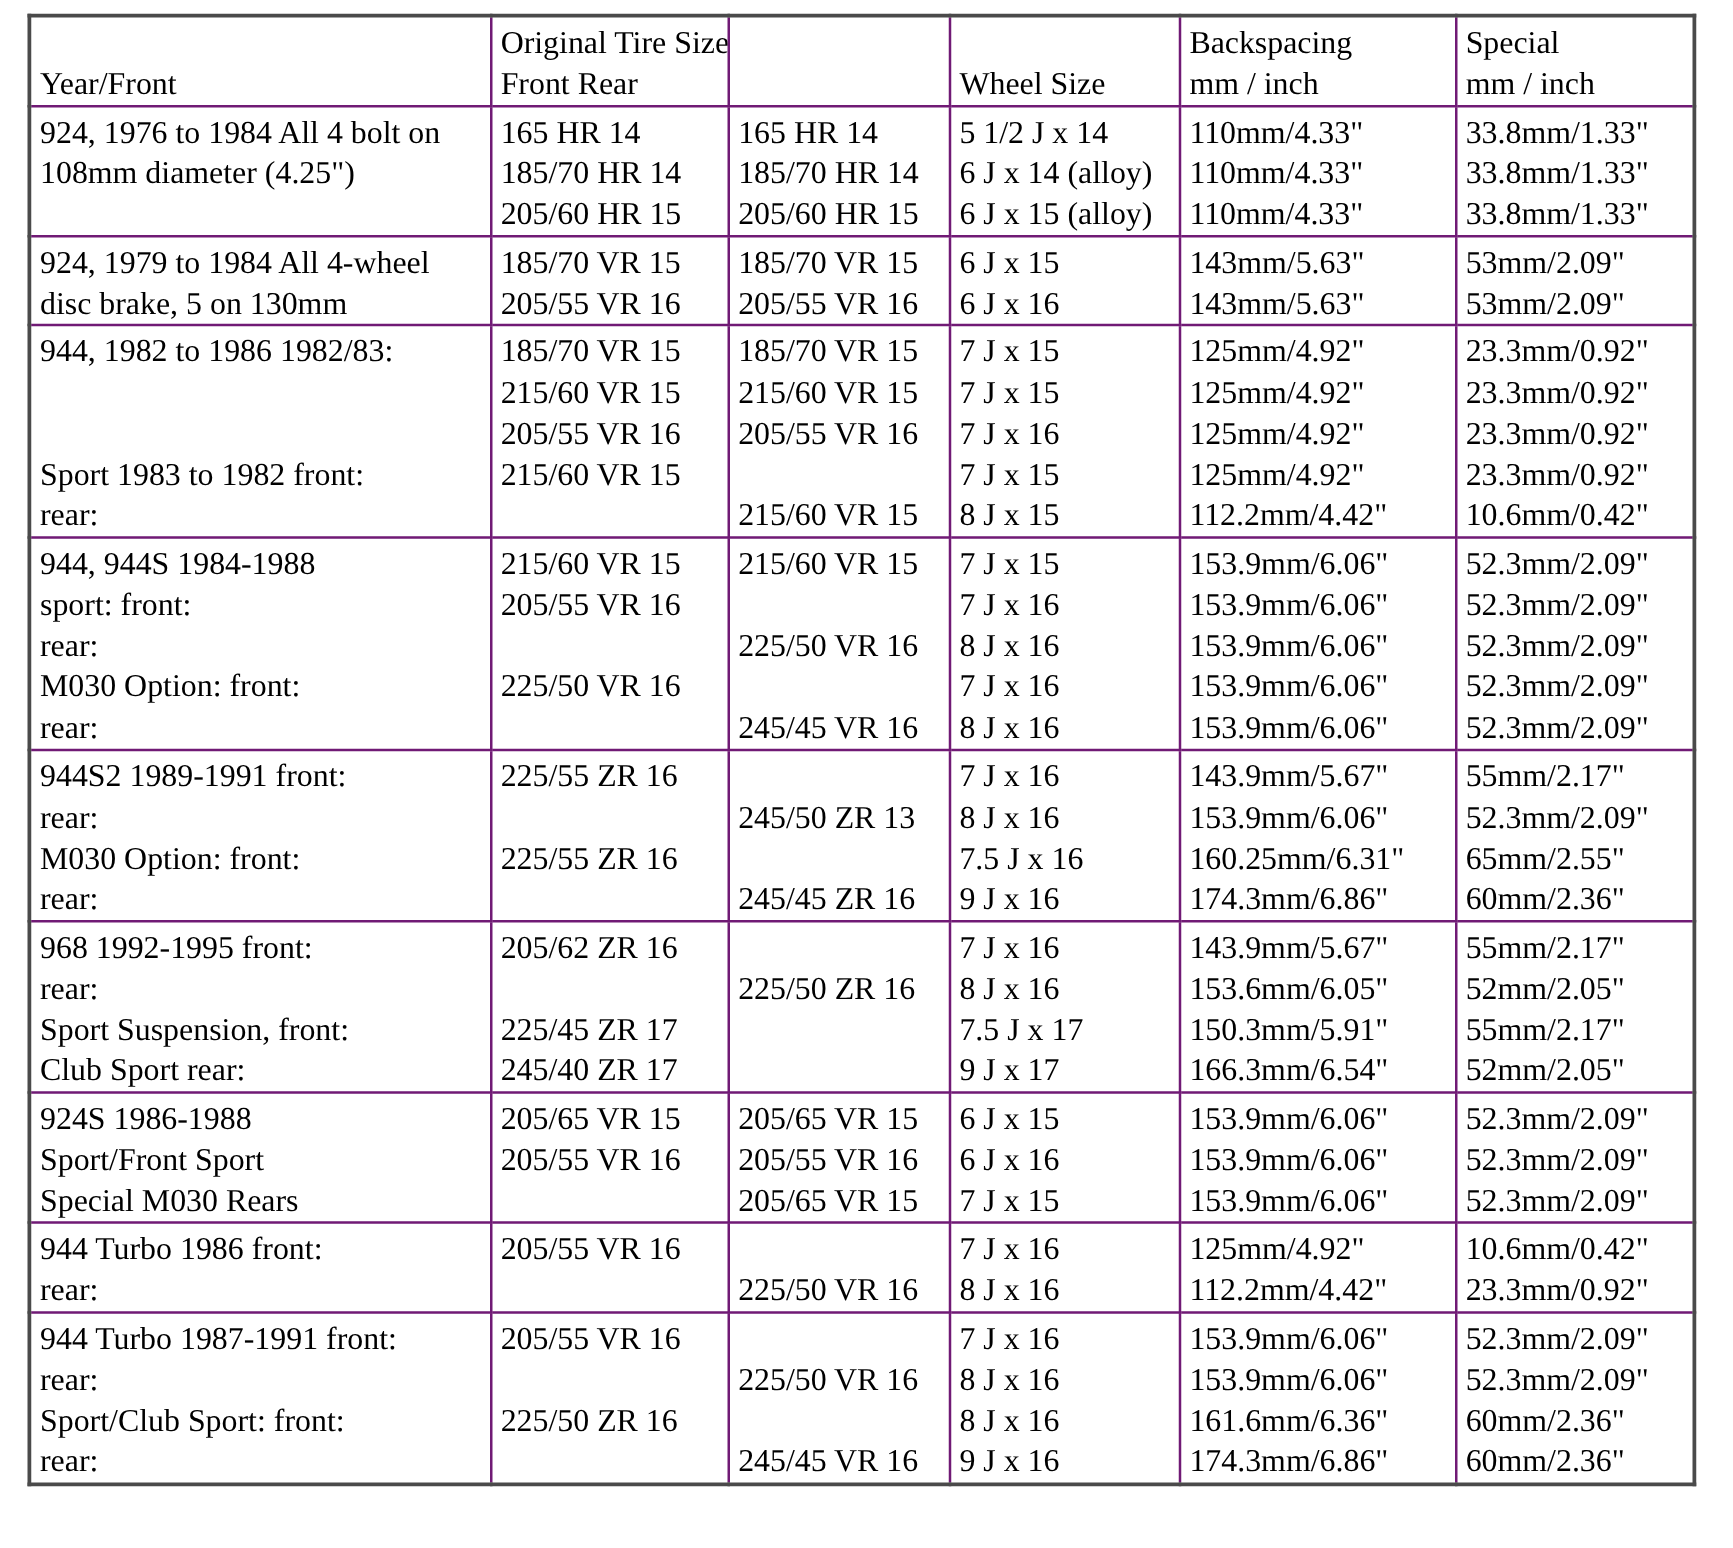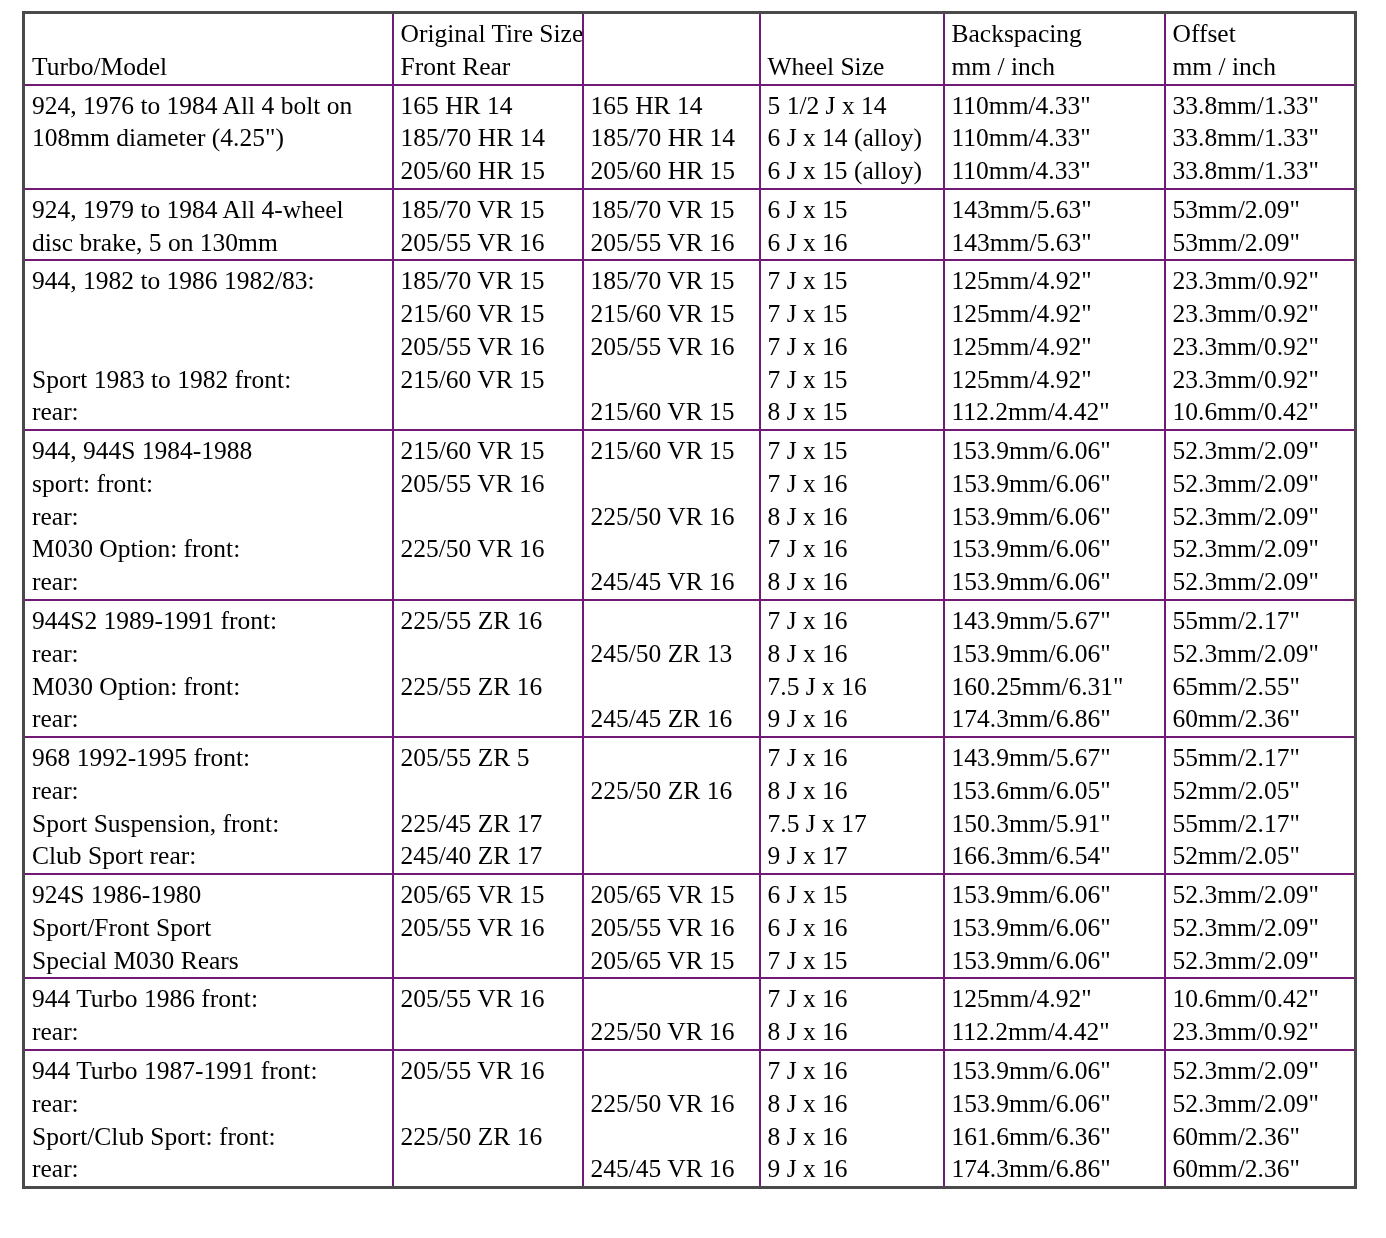--- a/index.html
+++ b/index.html
@@ -65,21 +65,21 @@
       <col class="c-rear">
       <col class="c-wheel">
       <col class="c-backsp">
       <col class="c-offset">
     </colgroup>
     <thead>
       <tr>
         <th>
           <span class="hdr-lines">
               <span class="ln blank">&nbsp;</span>
-              <span class="ln">Turbo/Model</span>
+              <span class="ln">Year/Front</span>
             </span>
         </th>
         <th>
           <span class="hdr-lines">
               <span class="ln">Original Tire Size</span>
               <span class="ln">Front Rear</span>
             </span>
         </th>
         <th>
           <span class="hdr-lines">
@@ -94,21 +94,21 @@
             </span>
         </th>
         <th>
           <span class="hdr-lines">
               <span class="ln">Backspacing</span>
               <span class="ln">mm / inch</span>
             </span>
         </th>
         <th>
           <span class="hdr-lines">
-              <span class="ln">Offset</span>
+              <span class="ln">Special</span>
               <span class="ln">mm / inch</span>
             </span>
         </th>
       </tr>
     </thead>
     <tbody id="table-body">
         <tr>
           <td>
             <span class="cell-lines">
               <span class="ln">924, 1976 to 1984 All 4 bolt on</span>
@@ -356,21 +356,21 @@
           <td>
             <span class="cell-lines">
               <span class="ln">968 1992-1995 front:</span>
               <span class="ln">rear:</span>
               <span class="ln">Sport Suspension, front:</span>
               <span class="ln">Club Sport rear:</span>
             </span>
           </td>
           <td>
             <span class="cell-lines">
-              <span class="ln">205/55 ZR 5</span>
+              <span class="ln">205/62 ZR 16</span>
               <span class="ln blank">&nbsp;</span>
               <span class="ln">225/45 ZR 17</span>
               <span class="ln">245/40 ZR 17</span>
             </span>
           </td>
           <td>
             <span class="cell-lines">
               <span class="ln blank">&nbsp;</span>
               <span class="ln">225/50 ZR 16</span>
               <span class="ln blank">&nbsp;</span>
@@ -398,21 +398,21 @@
               <span class="ln">55mm/2.17"</span>
               <span class="ln">52mm/2.05"</span>
               <span class="ln">55mm/2.17"</span>
               <span class="ln">52mm/2.05"</span>
             </span>
           </td>
         </tr>
         <tr>
           <td>
             <span class="cell-lines">
-              <span class="ln">924S 1986-1980</span>
+              <span class="ln">924S 1986-1988</span>
               <span class="ln">Sport/Front Sport</span>
               <span class="ln">Special M030 Rears</span>
             </span>
           </td>
           <td>
             <span class="cell-lines">
               <span class="ln">205/65 VR 15</span>
               <span class="ln">205/55 VR 16</span>
               <span class="ln blank">&nbsp;</span>
             </span>

